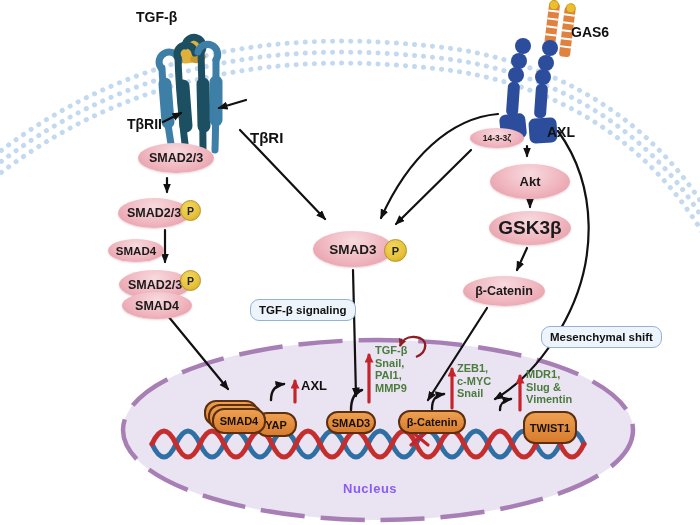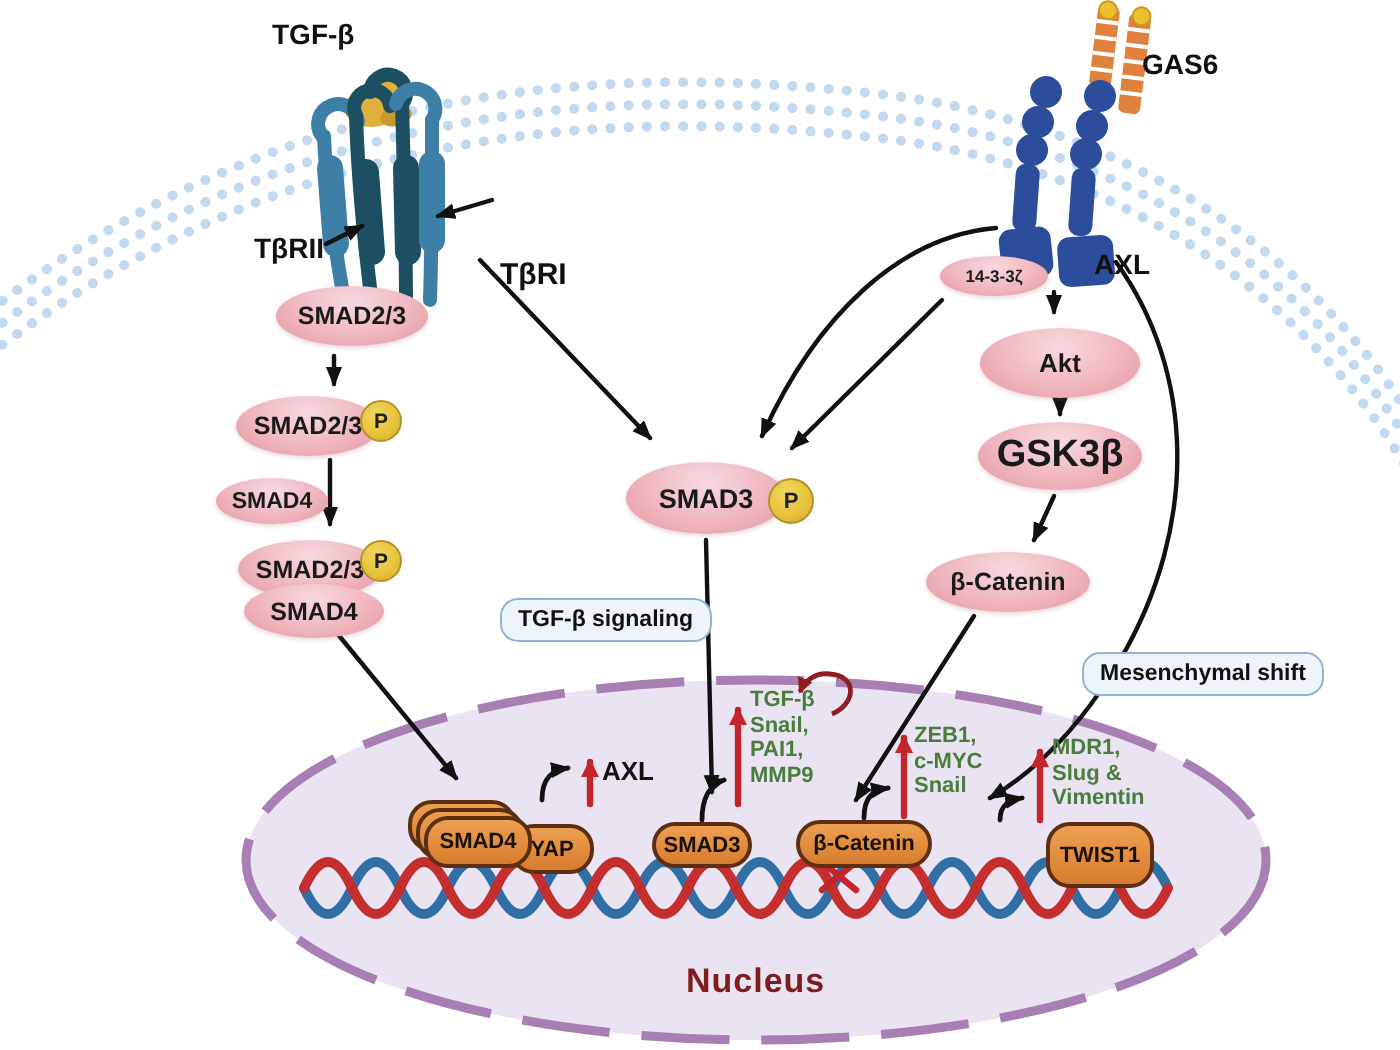--- a/index.html
+++ b/index.html
@@ -16,21 +16,21 @@
           background:radial-gradient(circle at 40% 32%, #f2d75e 0%, #e6c23a 60%, #cda324 100%);
           border:1px solid #b6922a;}
   .annot{position:absolute;z-index:3;background:#edf4fc;border:1.6px solid #93b3d6;border-radius:9px;
          font-weight:bold;font-size:11.5px;color:#111;padding:4px 8px;white-space:nowrap;}
   .obox{position:absolute;z-index:3;background:linear-gradient(180deg,#eda050,#d87c2e);
         border:2px solid #5d2f10;border-radius:12px;display:flex;align-items:center;justify-content:center;
         font-weight:bold;font-size:11px;color:#191105;box-sizing:border-box;}
   .obox.layer{z-index:2;}
   .greens{position:absolute;z-index:3;font-weight:bold;font-size:11px;line-height:12.5px;color:#4a7c3c;
           white-space:pre-line;}
-  .nuclabel{position:absolute;z-index:3;font-weight:bold;font-size:17px;color:#7f1d1d;letter-spacing:.5px;}
+  .nuclabel{position:absolute;z-index:3;font-weight:bold;font-size:13px;color:#8b5cf6;letter-spacing:.5px;}
 </style>
 </head>
 <body>
 
 <div id="stage">
 
 <svg id="diagram-svg" width="700" height="525" viewBox="0 0 700 525">
   <defs>
     <marker id="mb" markerUnits="userSpaceOnUse" markerWidth="14" markerHeight="12" refX="8.5" refY="4" orient="auto">
       <path d="M0,0 L10,4 L0,8 Z" fill="#111"></path>

